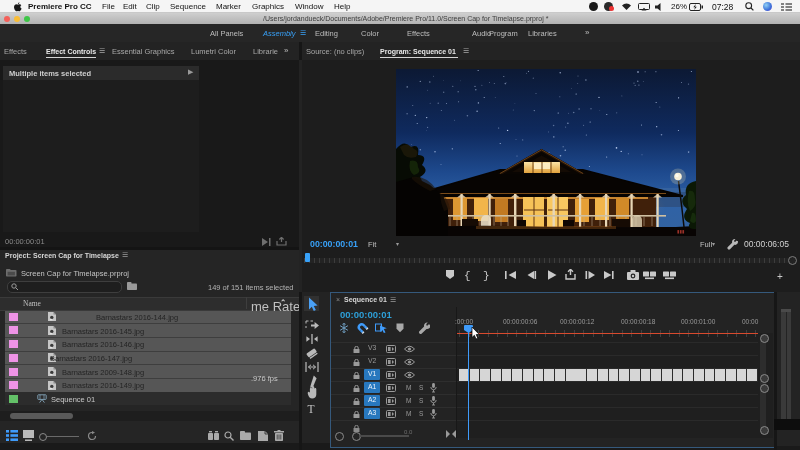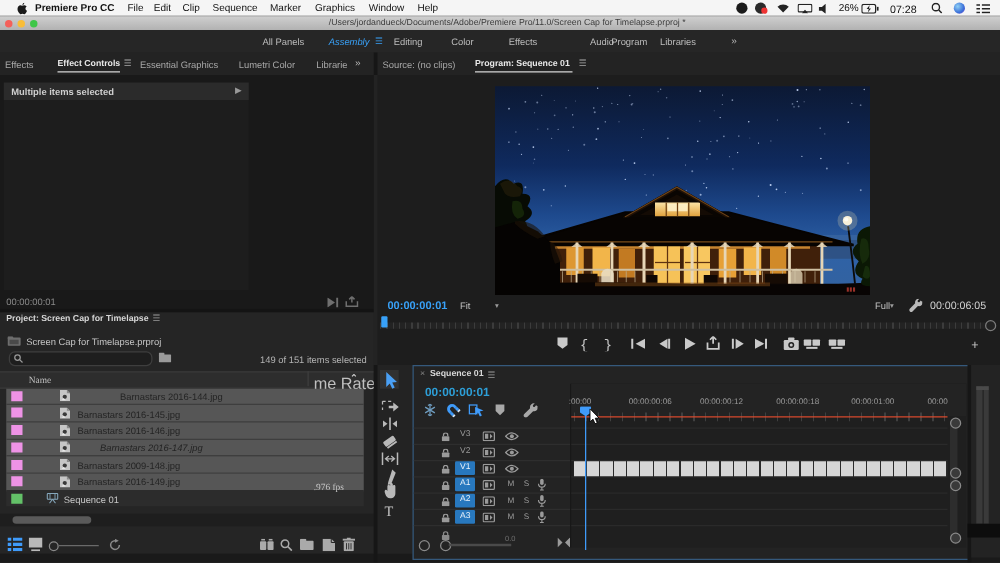--- a/index.html
+++ b/index.html
@@ -168,21 +168,21 @@
     </svg>
 <div class="ab t" style="left:62px;top:340.3px;font-size:7.5px;color:#242424;">Barnastars 2016-146.jpg</div>
 <div class="ab" style="left:5px;top:351.6px;width:286px;height:12.7px;background:#565656;border-bottom:1px solid #3e3e3e;"></div>
 <div class="ab" style="left:9px;top:353.8px;width:9px;height:8px;background:#ee93e6;"></div>
 <svg class="ab" style="left:48px;top:353.4px;" width="8" height="9" viewBox="0 0 8 9">
       <path d="M0 0 L5.5 0 L8 2.5 L8 9 L0 9 Z" fill="#c6c6c6"></path>
       <path d="M5.5 0 L5.5 2.5 L8 2.5 Z" fill="#8a8a8a"></path>
       <circle cx="3.8" cy="5.4" r="1.7" fill="#3a3a3a"></circle>
       <path d="M1.2 8.2 L3 6.4 L4.6 8.2 Z" fill="#e8e8e8"></path>
     </svg>
-<div class="ab t" style="left:80px;top:354.0px;font-size:7.5px;color:#242424;font-style:italic;">Barnastars 2016-147.jpg</div>
+<div class="ab t" style="left:50px;top:354.0px;font-size:7.5px;color:#242424;">Barnastars 2016-147.jpg</div>
 <div class="ab" style="left:5px;top:365.3px;width:286px;height:12.7px;background:#565656;border-bottom:1px solid #3e3e3e;"></div>
 <div class="ab" style="left:9px;top:367.5px;width:9px;height:8px;background:#ee93e6;"></div>
 <svg class="ab" style="left:48px;top:367.1px;" width="8" height="9" viewBox="0 0 8 9">
       <path d="M0 0 L5.5 0 L8 2.5 L8 9 L0 9 Z" fill="#c6c6c6"></path>
       <path d="M5.5 0 L5.5 2.5 L8 2.5 Z" fill="#8a8a8a"></path>
       <circle cx="3.8" cy="5.4" r="1.7" fill="#3a3a3a"></circle>
       <path d="M1.2 8.2 L3 6.4 L4.6 8.2 Z" fill="#e8e8e8"></path>
     </svg>
 <div class="ab t" style="left:62px;top:367.7px;font-size:7.5px;color:#242424;">Barnastars 2009-148.jpg</div>
 <div class="ab" style="left:5px;top:379.0px;width:286px;height:12.7px;background:#565656;border-bottom:1px solid #3e3e3e;"></div>
@@ -198,21 +198,21 @@
 <div class="ab" style="left:5px;top:392px;width:286px;height:13px;background:#2c2c2c;"></div>
 <div class="ab" style="left:9px;top:394.5px;width:9px;height:8px;background:#63c168;"></div>
 <svg class="ab" style="left:37px;top:394px;" width="10" height="9" viewBox="0 0 10 9">
       <rect x="0.8" y="0.8" width="8.4" height="4.6" rx="0.6" fill="none" stroke="#86a8bd" stroke-width="0.9"></rect>
       <line x1="3" y1="0.8" x2="3" y2="5.4" stroke="#86a8bd" stroke-width="0.7"></line>
       <line x1="7" y1="0.8" x2="7" y2="5.4" stroke="#86a8bd" stroke-width="0.7"></line>
       <line x1="2.6" y1="8.6" x2="5" y2="5.4" stroke="#86a8bd" stroke-width="0.9"></line>
       <line x1="7.4" y1="8.6" x2="5" y2="5.4" stroke="#86a8bd" stroke-width="0.9"></line>
     </svg>
 <div class="ab t" style="left:51px;top:395px;font-size:7.5px;color:#c8c8c8;">Sequence 01</div>
-<div class="ab t" style="left:251px;top:385px;font-size:7.5px;color:#c8c8c8;font-family:Liberation Serif, serif;">.976 fps</div>
+<div class="ab t" style="left:251px;top:374px;font-size:7.5px;color:#c8c8c8;">.976 fps</div>
 
 <div class="ab" style="left:0;top:411px;width:299px;height:10px;background:#1e1e1e;"></div>
 <div class="ab" style="left:10px;top:413px;width:63px;height:6px;border-radius:3px;background:#5a5a5a;"></div>
 
 <svg class="ab" style="left:6px;top:430px;" width="12" height="11" viewBox="0 0 12 11">
       <g fill="#3f9bfa">
         <rect x="0" y="0" width="3" height="2.6"></rect>
         <rect x="0" y="4.2" width="3" height="2.6"></rect>
         <rect x="0" y="8.4" width="3" height="2.6"></rect>
         <rect x="4.4" y="0" width="7.6" height="2.6"></rect>

